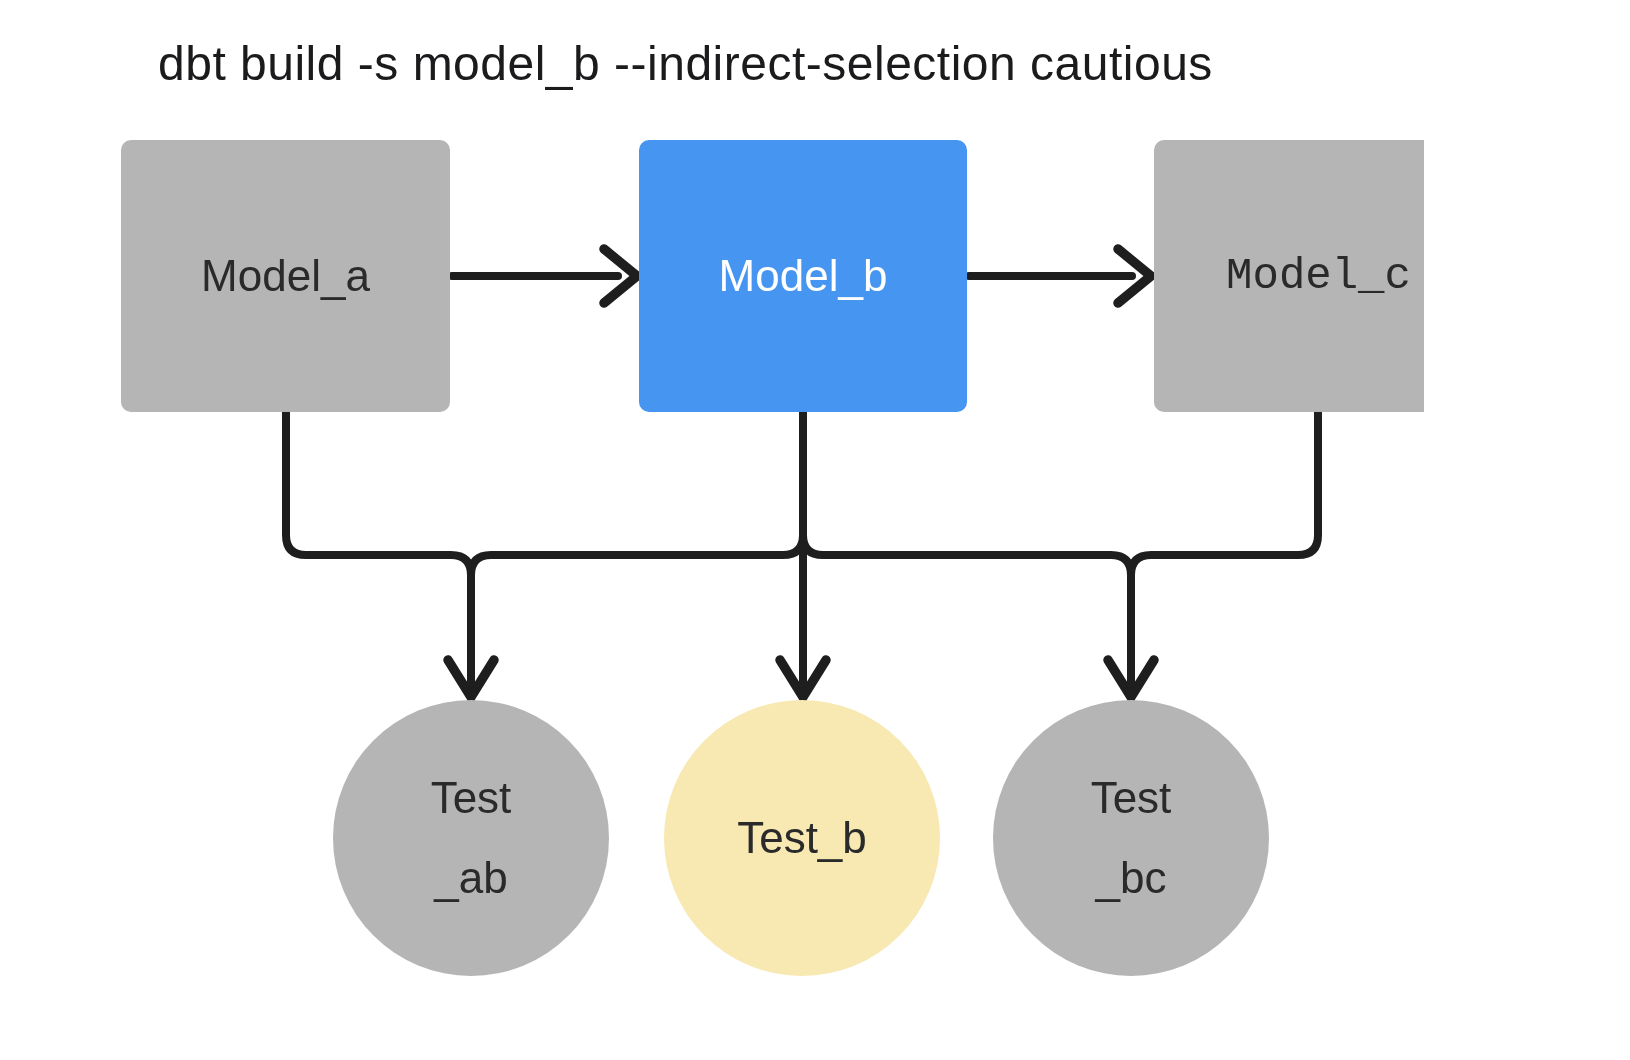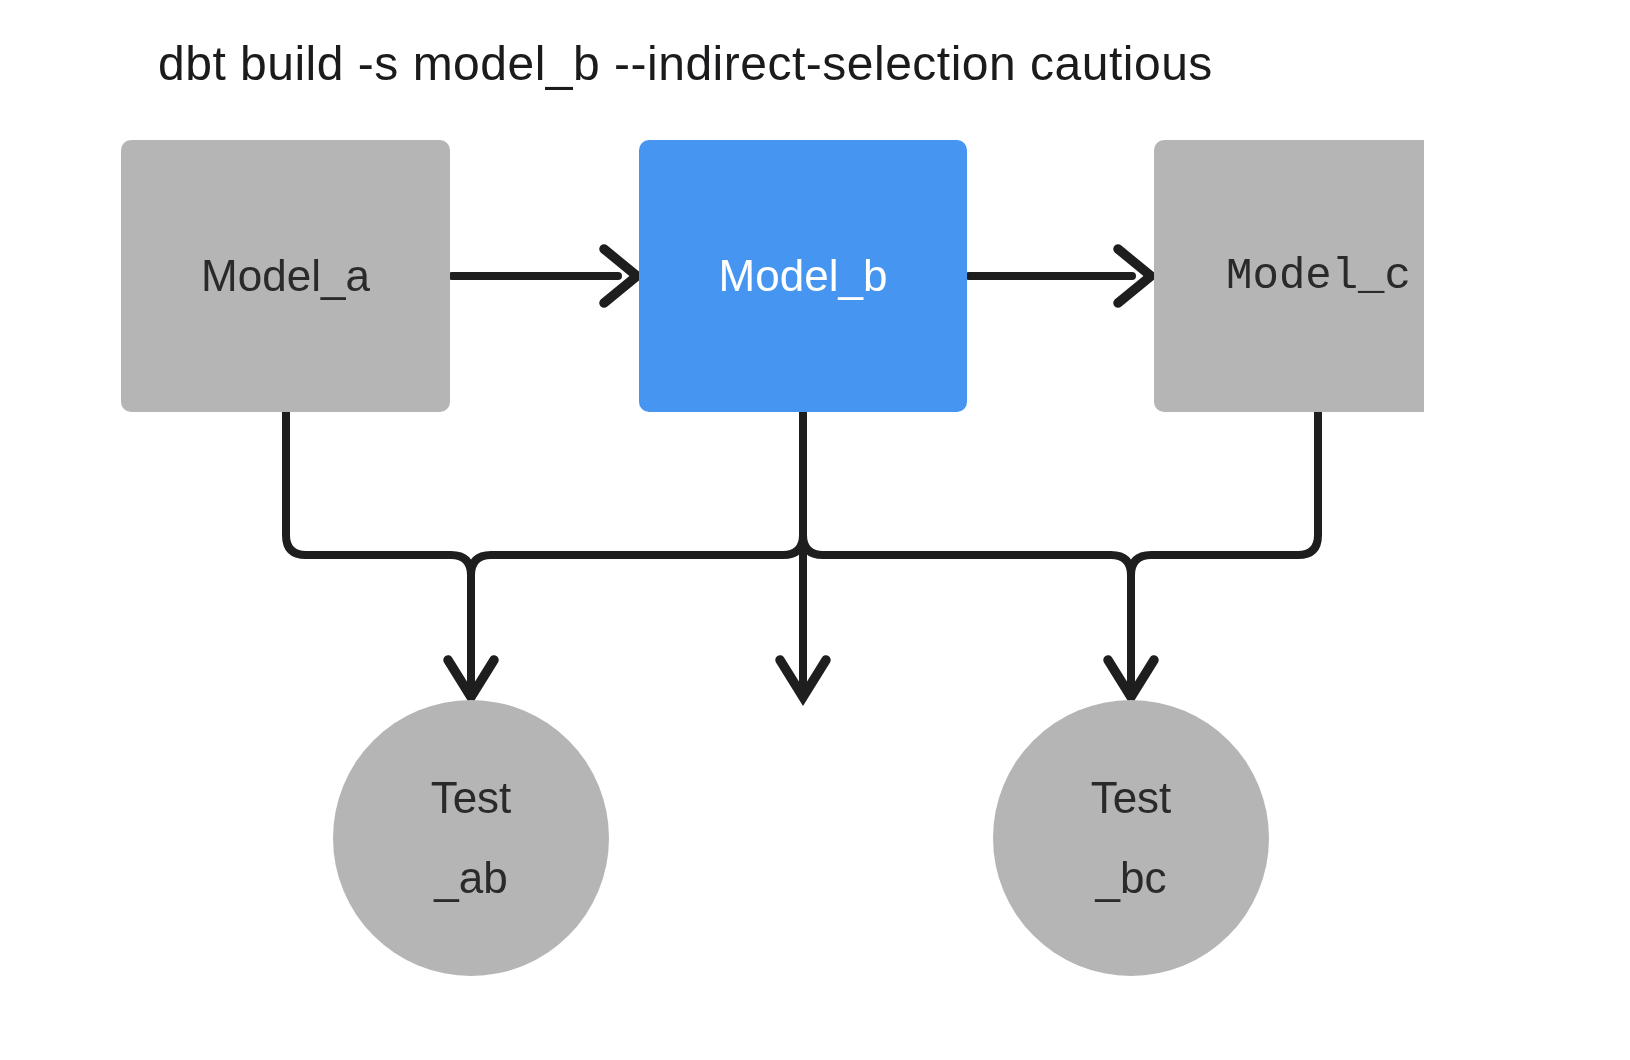--- a/index.html
+++ b/index.html
@@ -118,18 +118,21 @@
     <span>Model_b</span>
   </div>
   <div id="model-c" class="node box">
     <span>Model_c</span>
   </div>
 
   <div id="test-ab" class="node circle">
     <span>Test</span>
     <span>_ab</span>
   </div>
+  <div id="test-b" class="node circle included">
+    <span>Test_b</span>
+  </div>
   <div id="test-bc" class="node circle">
     <span>Test</span>
     <span>_bc</span>
   </div>
 
 </div>
 
 </body></html>

